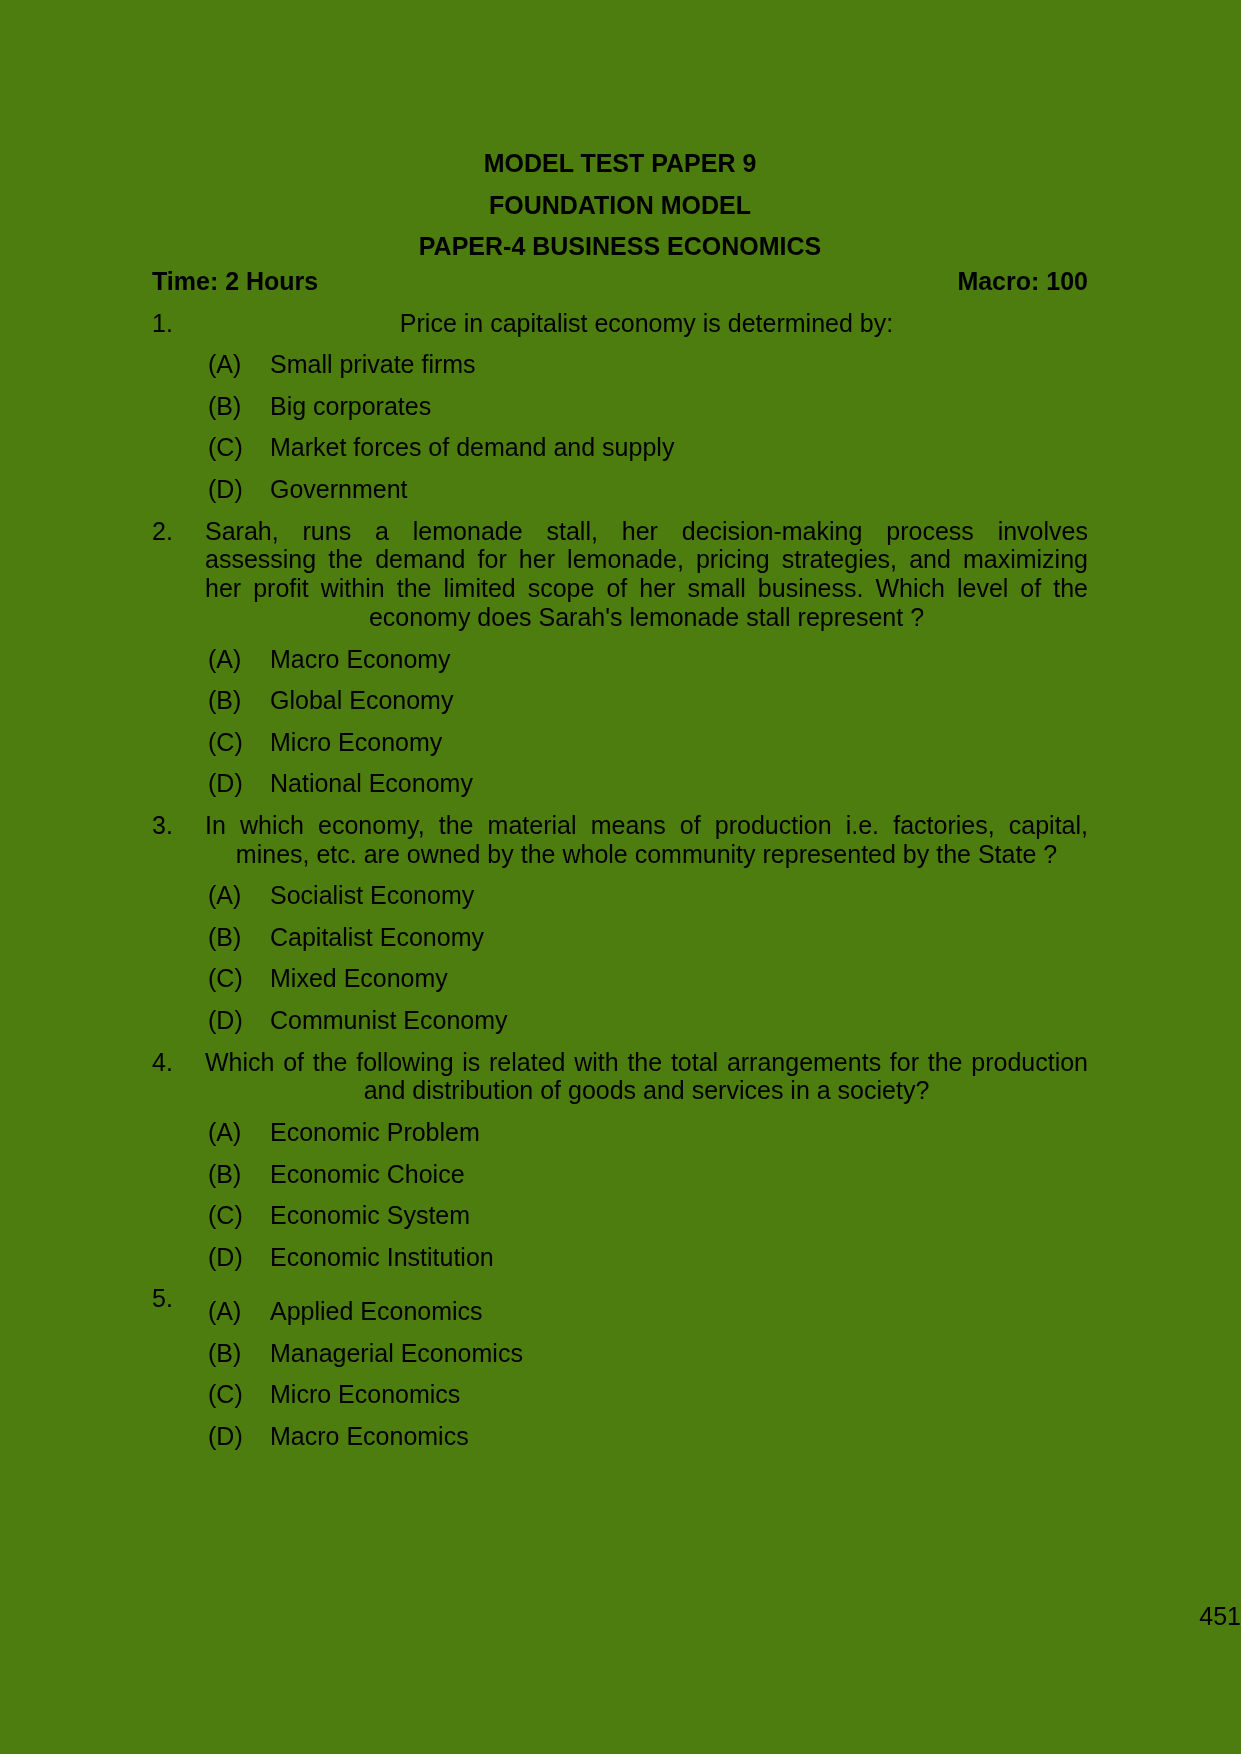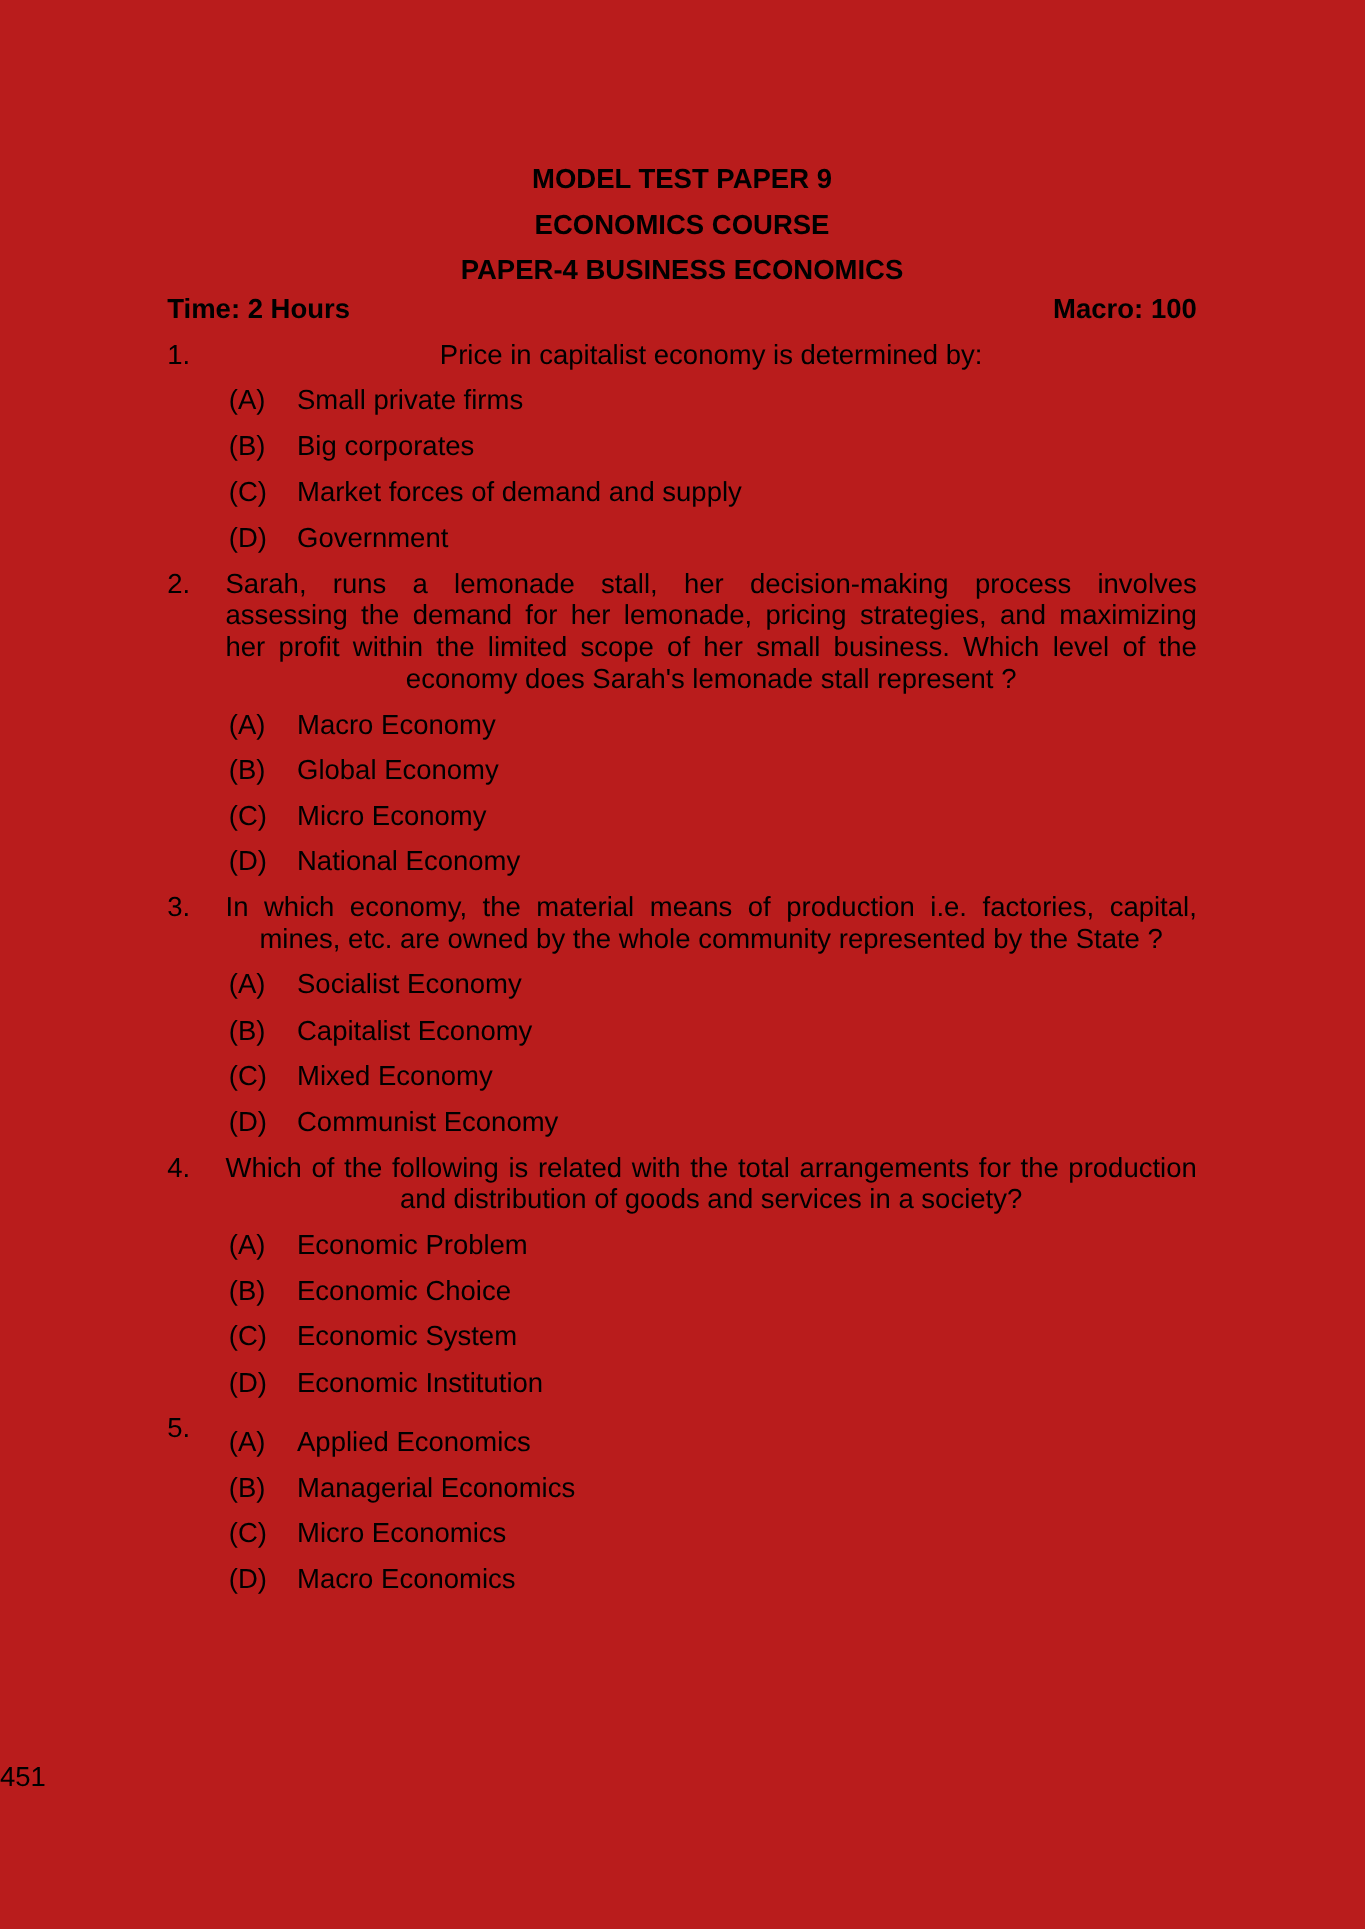--- a/index.html
+++ b/index.html
@@ -1,21 +1,21 @@
 <!DOCTYPE html>
 <html><head>
 <meta charset="utf-8">
 <style>
   * { box-sizing: border-box; }
   html, body { margin: 0; padding: 0; background: #ffffff; }
   .page {
     position: relative;
     width: 1241px;
     height: 1754px;
-    background: #b91c1c;
+    background: #4d7c0f;
     color: #000000;
     font-family: "Liberation Sans", sans-serif;
     font-size: 25px;
     line-height: 28.8px;
     padding: 149px 153px 0 152px;
     overflow: hidden;
   }
   .heading {
     text-align: center;
     font-weight: 700;
@@ -44,31 +44,31 @@
     margin-top: 12.8px;
     padding-left: 3px;
   }
   .opt-letter { flex: 0 0 62px; }
   .opt-text { flex: 1 1 auto; }
   .page-number {
     position: absolute;
     top: 1602px;
     left: 0;
     right: 0;
-    text-align: left;
+    text-align: right;
     line-height: 28.8px;
   }
 </style>
 </head>
 <body>
 
 <div class="page">
   <header>
     <div class="heading">MODEL TEST PAPER 9</div>
-    <div class="heading">ECONOMICS COURSE</div>
+    <div class="heading">FOUNDATION MODEL</div>
     <div class="heading">PAPER-4 BUSINESS ECONOMICS</div>
   </header>
 
   <div class="meta-row">
     <span>Time: 2 Hours</span>
     <span>Macro: 100</span>
   </div>
 
   <main id="questions">
       <div class="question">

